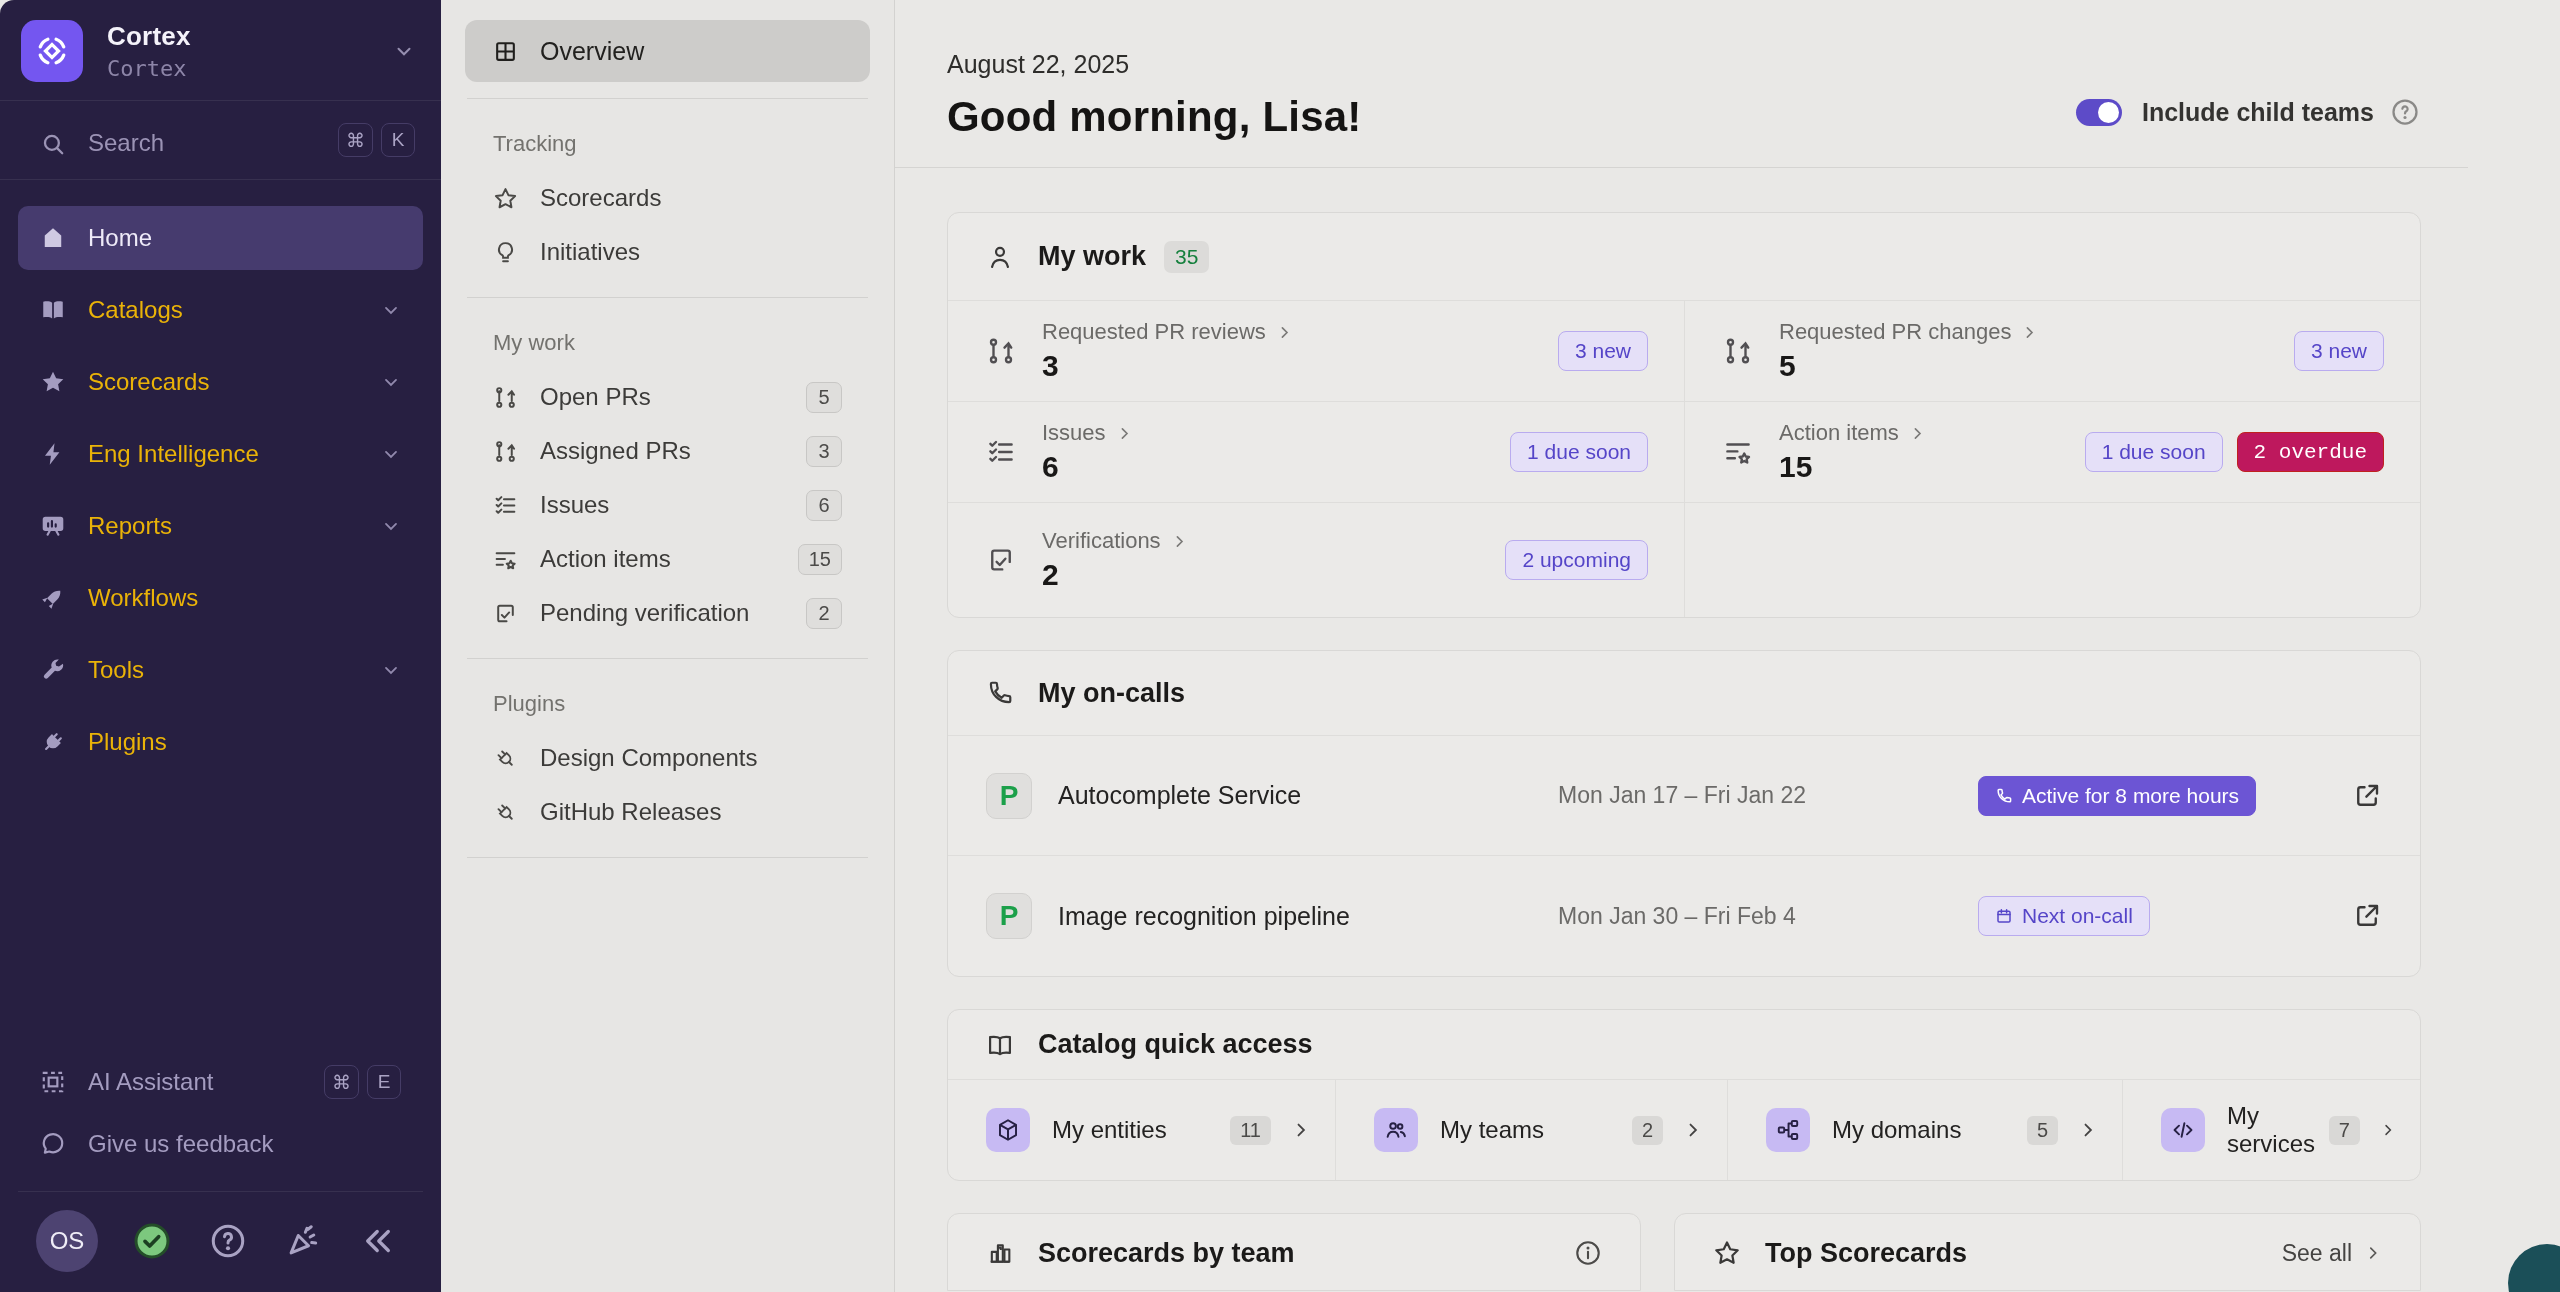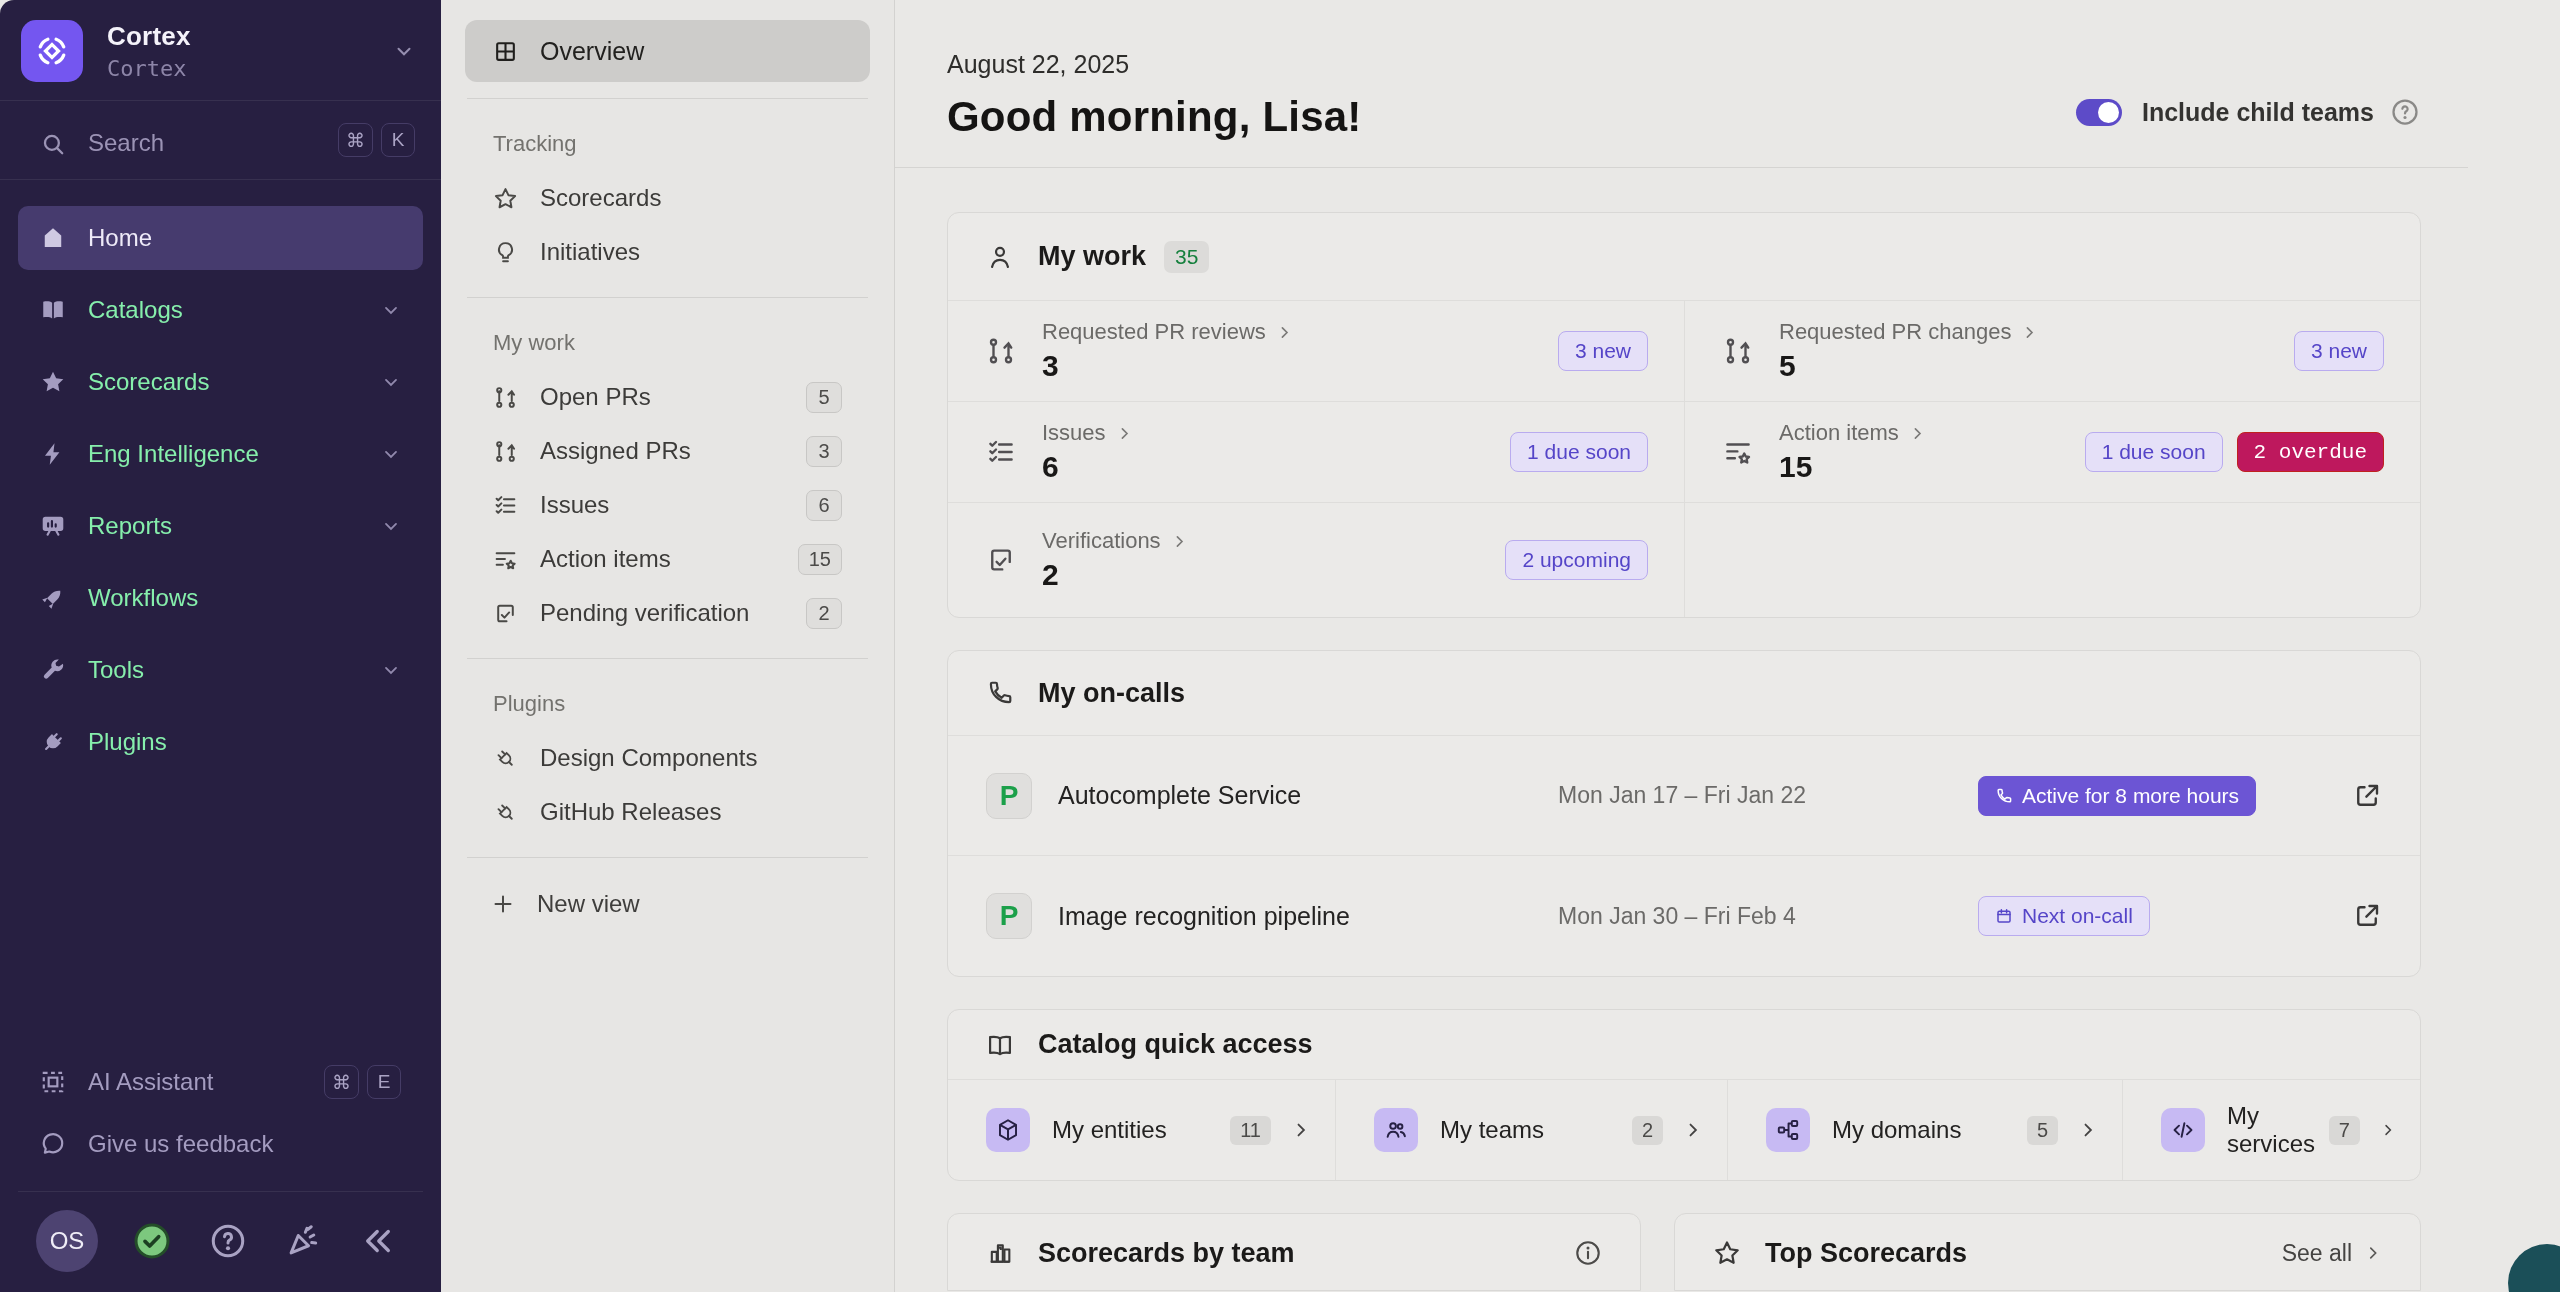--- a/index.html
+++ b/index.html
@@ -35,21 +35,21 @@
   .search-row .lbl { font-size:24px; margin-left:22px; flex-grow:1; color:#9b93b5; }
   .keycaps { display:flex; gap:8px; }
   .keycap {
     min-width:34px; height:34px; border:1.5px solid #453c66; border-radius:8px;
     display:flex; align-items:center; justify-content:center;
     font-size:19px; color:#aaa3c4; padding:0 7px;
   }
   .sb-menu { padding:26px 18px; flex-grow:1; }
   .sb-item {
     display:flex; align-items:center; height:64px; padding:0 22px; margin-bottom:8px;
-    border-radius:10px; cursor:pointer; color:#86efac; font-size:24px;
+    border-radius:10px; cursor:pointer; color:#eab308; font-size:24px;
   }
   .sb-item .ico { width:26px; height:26px; flex-shrink:0; display:flex; }
   .sb-item .txt { margin-left:22px; flex-grow:1; }
   .sb-item.active { background:#463b6e; color:#eeeaf8; }
   .sb-item .chev { width:20px; height:20px; opacity:.85; }
   .sb-footer { padding:6px 18px 0 18px; }
   .sb-footrow { display:flex; align-items:center; height:62px; padding:0 22px; border-radius:10px; cursor:pointer; font-size:24px; color:#a49cc0; }
   .sb-footrow .ico { width:26px; height:26px; display:flex; }
   .sb-footrow .txt { margin-left:22px; flex-grow:1; }
   .sb-bottombar { border-top:1px solid rgba(255,255,255,.08); margin-top:16px; padding:18px 24px 20px 18px; display:flex; align-items:center; justify-content:space-between; }
@@ -476,28 +476,20 @@
                 <path d="M7.5 9h9v3.2a4.5 4.5 0 0 1-9 0z"></path>
                 <path d="M9.5 9V5M14.5 9V5M12 16.8v3.7"></path>
               </g>
             </svg>
         </span>
         <span class="txt">GitHub Releases</span>
       </div>
     </div>
     <div class="sn-divider"></div>
 
-    <div class="newview">
-      <span class="ico">
-        <svg viewBox="0 0 24 24" fill="none" stroke="#4a4946" stroke-width="2" stroke-linecap="round">
-            <path d="M12 4.5v15M4.5 12h15"></path>
-          </svg>
-      </span>
-      <span class="txt">New view</span>
-    </div>
   </nav>
 
   <main class="main">
     <header class="main-header">
       <div>
         <div class="mh-date">August 22, 2025</div>
         <div class="mh-greet">Good morning, Lisa!</div>
       </div>
       <div class="mh-right">
         <div class="toggle">

